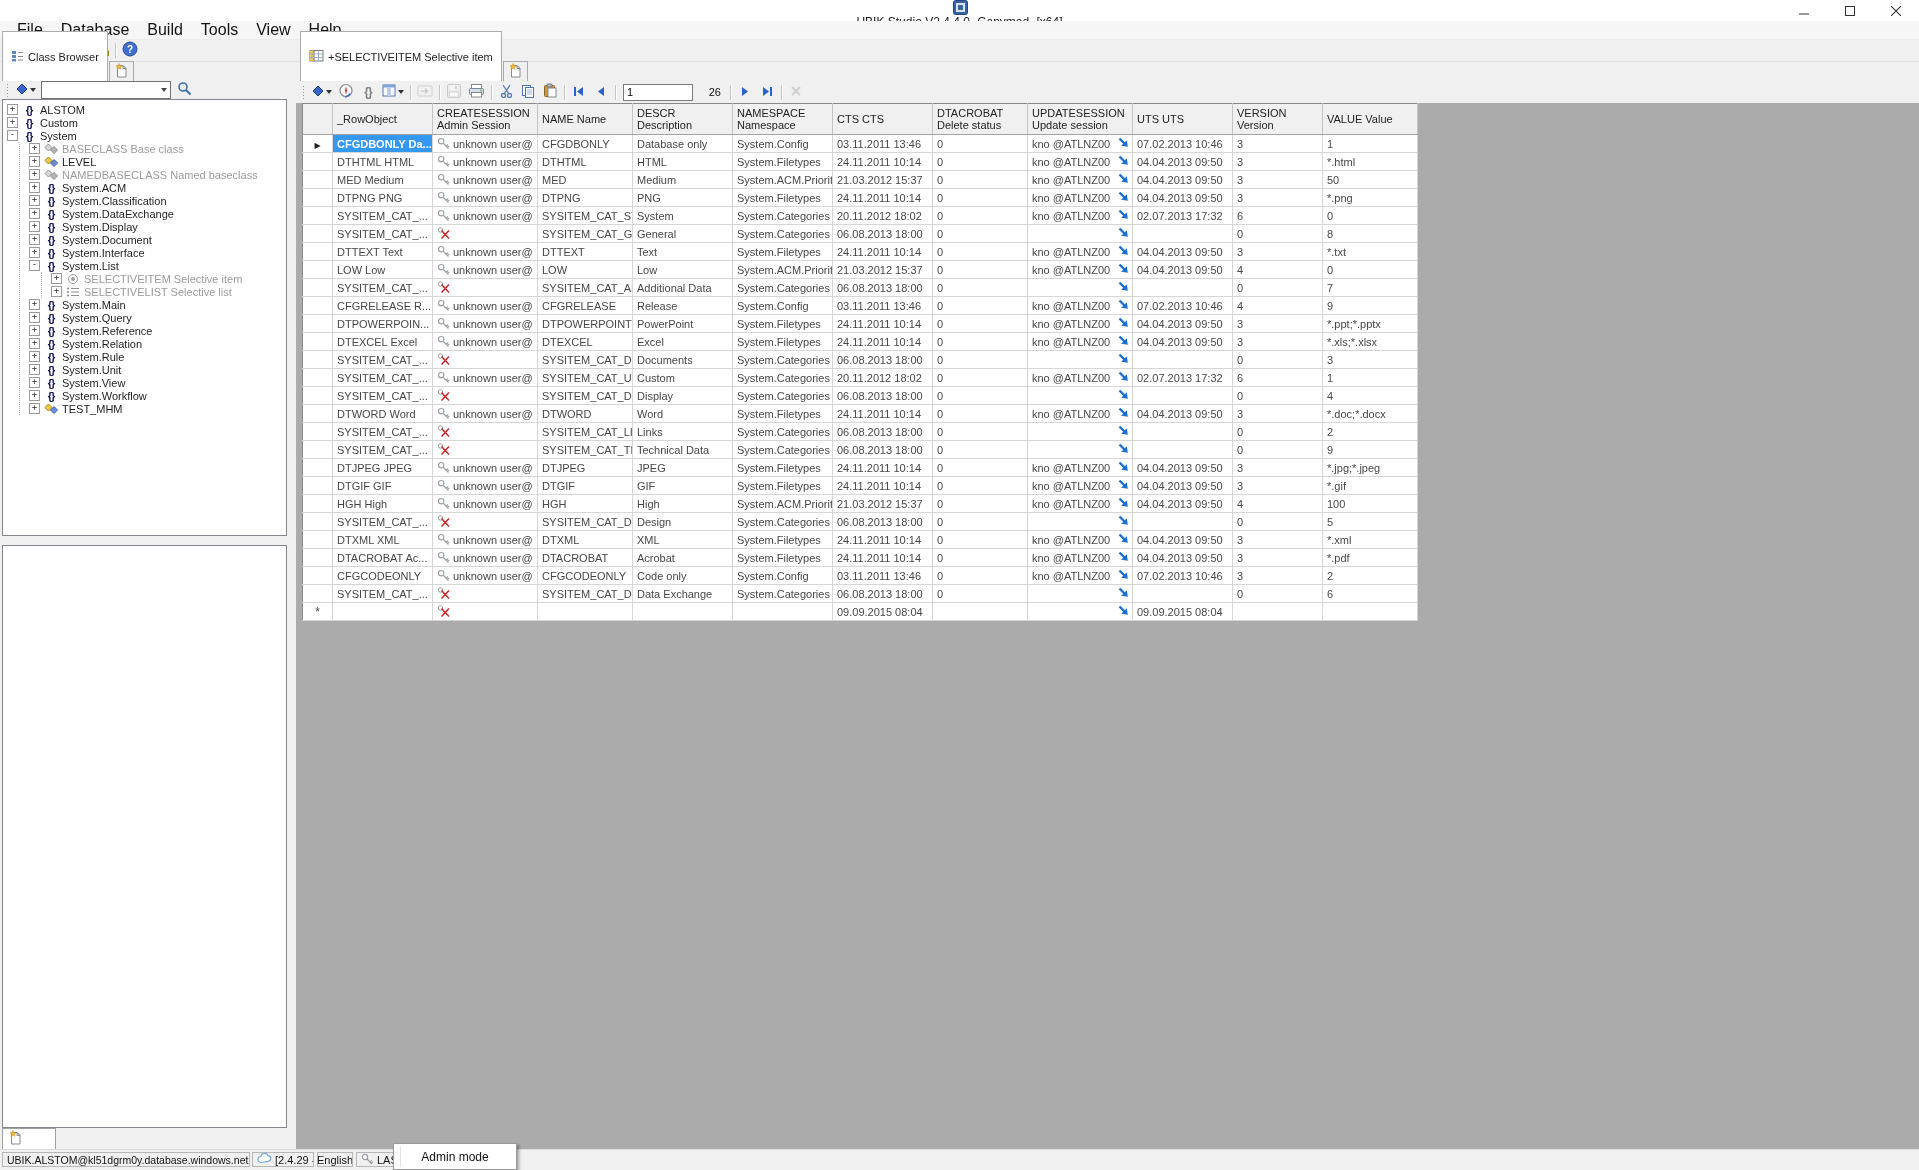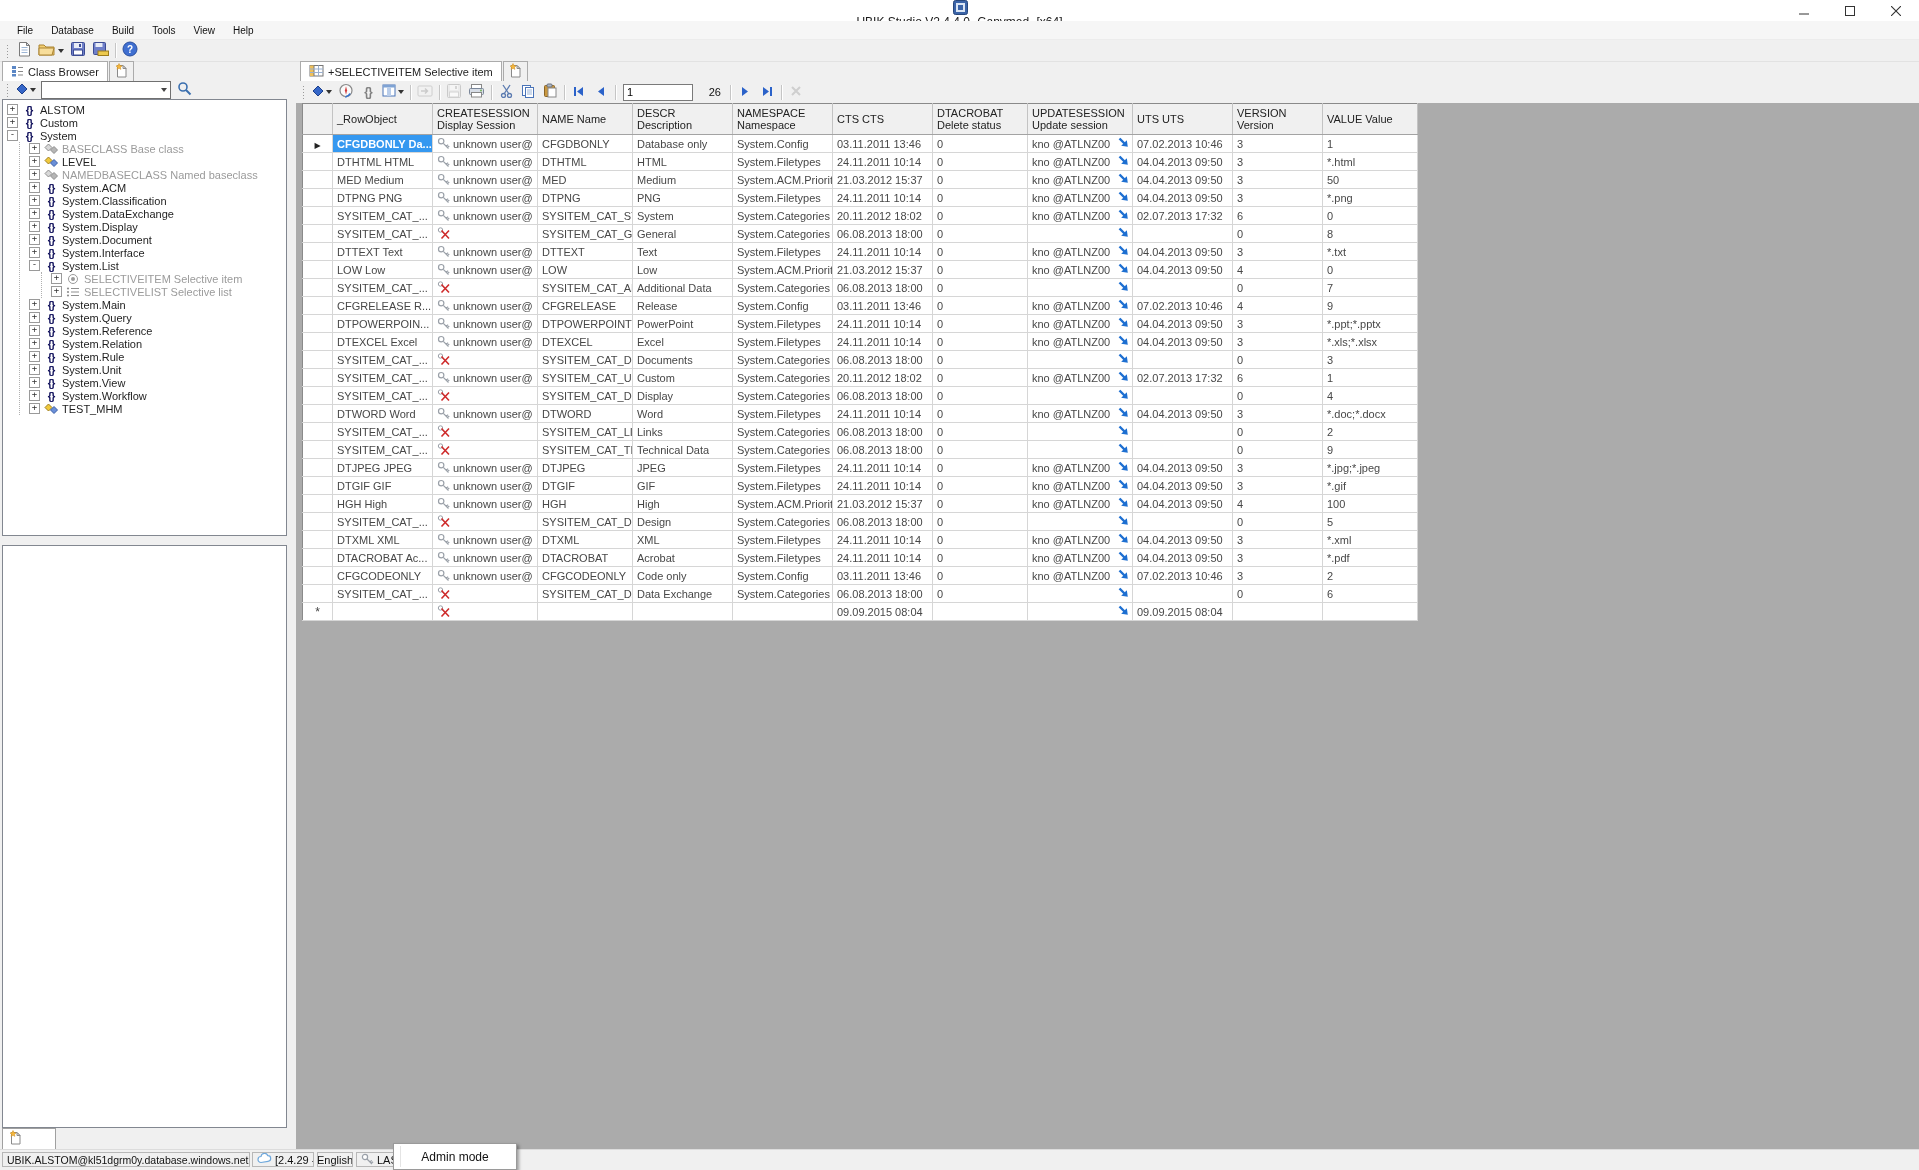--- a/index.html
+++ b/index.html
@@ -6,33 +6,33 @@
   body{width:1919px;height:1170px;position:relative;overflow:hidden;background:#f0f0f0;
        font-family:"Liberation Sans",sans-serif;color:#1e1e1e;}
   
   .titlebar{position:absolute;top:0;left:0;right:0;height:21px;background:#ffffff;display:flex;align-items:center;flex-direction:column;}
   .titlebar .applogo{margin:0 6px 0 8px;display:flex;}
   .titlebar .title{font-size:12px;color:#1a1a1a;}
   .winbtns{position:absolute;right:0;top:0;display:flex;height:21px;}
   .winbtn{width:46px;height:21px;display:flex;align-items:center;justify-content:center;background:#fff;}
   
   .menubar{position:absolute;top:21px;left:0;right:0;height:18px;background:#f6f6f6;display:flex;align-items:center;padding-left:8px;border-bottom:1px solid #ececec;}
-  .menu-item{font-size:10px;padding:1px 9px;color:#111;}
+  .menu-item{font-size:16px;padding:1px 9px;color:#111;}
   
   .toolbar-main{position:absolute;top:40px;left:0;right:0;height:21px;background:#f0f0f0;display:flex;align-items:center;padding-left:2px;border-bottom:1px solid #e2e2e2;}
   .grip{width:3px;height:14px;margin:0 4px;background-image:radial-gradient(circle,#9a9a9a 0.9px,transparent 1px);background-size:3px 3px;}
   .tbtn{border:none;background:transparent;padding:1px 2px;margin:0 1px;display:flex;align-items:center;justify-content:center;min-width:20px;height:20px;}
   .tbtn .caret{width:0;height:0;border-left:3px solid transparent;border-right:3px solid transparent;border-top:4px solid #333;margin-left:2px;}
   .tbtn.disabled svg, .tbtn.disabled span{opacity:.85;}
   .tsep{width:1px;height:15px;background:#c5c5c5;box-shadow:1px 0 0 #fff;margin:0 3px;}
   .ic-braces{color:#14145e;font-weight:bold;font-size:11px;letter-spacing:-1px;}
   .tool-braces{color:#808080;font-weight:bold;font-size:12px;letter-spacing:-1px;}
   
   .tabs{position:absolute;display:flex;align-items:flex-end;height:20px;}
-  .tab{height:19px;display:inline-flex;align-items:center;gap:4px;padding:0 8px;font-size:11px;
+  .tab{height:19px;display:inline-flex;align-items:center;gap:4px;padding:15px 8px;font-size:11px;
        background:#f0f0f0;border:1px solid #ababab;border-bottom:none;margin-right:1px;}
   .tab.active{background:#fff;}
   .tab.icon-tab{padding:0 5px;}
   .left-tabs{top:61px;left:2px;}
   .main-tabs{top:61px;left:300px;}
   
   .left-search{position:absolute;top:81px;left:2px;width:286px;height:18px;display:flex;align-items:center;background:#f0f0f0;}
   .combo{display:flex;align-items:center;border:1px solid #707070;background:#fff;height:16px;width:128px;margin:0 2px;}
   .combo input{border:none;outline:none;flex:1;height:14px;font-size:11px;padding:0 3px;width:100px;font-family:"Liberation Sans",sans-serif;}
   .combo .caretbox{width:13px;height:16px;display:flex;align-items:center;justify-content:center;}
@@ -588,21 +588,21 @@
     <thead>
         <tr>
           <th>
             <div class="h1"></div>
           </th>
           <th>
             <div class="h1">_RowObject</div>
           </th>
           <th>
             <div class="h1">CREATESESSION</div>
-            <div class="h2">Display Session</div>
+            <div class="h2">Admin Session</div>
           </th>
           <th>
             <div class="h1">NAME Name</div>
           </th>
           <th>
             <div class="h1">DESCR</div>
             <div class="h2">Description</div>
           </th>
           <th>
             <div class="h1">NAMESPACE</div>

